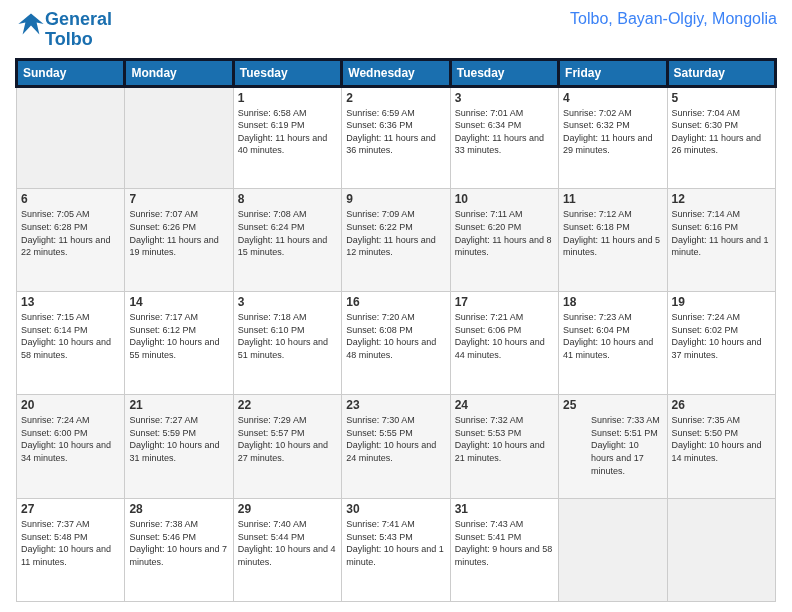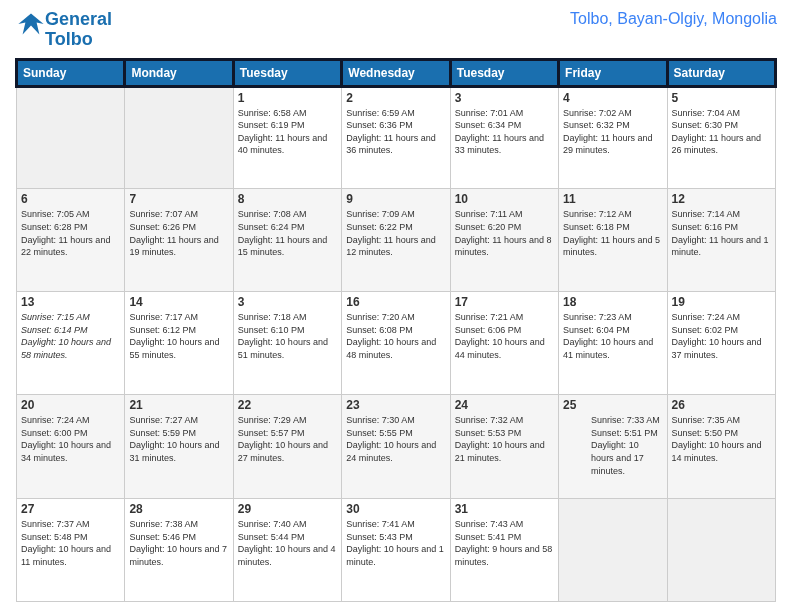--- a/index.html
+++ b/index.html
@@ -207,21 +207,21 @@
           <td>
             <span class="day-num">12</span>
             <div class="day-info" style="white-space: pre-line;">Sunrise: 7:14 AM
 Sunset: 6:16 PM
 Daylight: 11 hours and 1 minute.</div>
           </td>
         </tr>
         <tr>
           <td>
             <span class="day-num">13</span>
-            <div class="day-info" style="white-space: pre-line; font-style: italic;">Sunrise: 7:15 AM
+            <div class="day-info" style="white-space: pre-line;">Sunrise: 7:15 AM
 Sunset: 6:14 PM
 Daylight: 10 hours and 58 minutes.</div>
           </td>
           <td>
             <span class="day-num">14</span>
             <div class="day-info" style="white-space: pre-line;">Sunrise: 7:17 AM
 Sunset: 6:12 PM
 Daylight: 10 hours and 55 minutes.</div>
           </td>
           <td>

